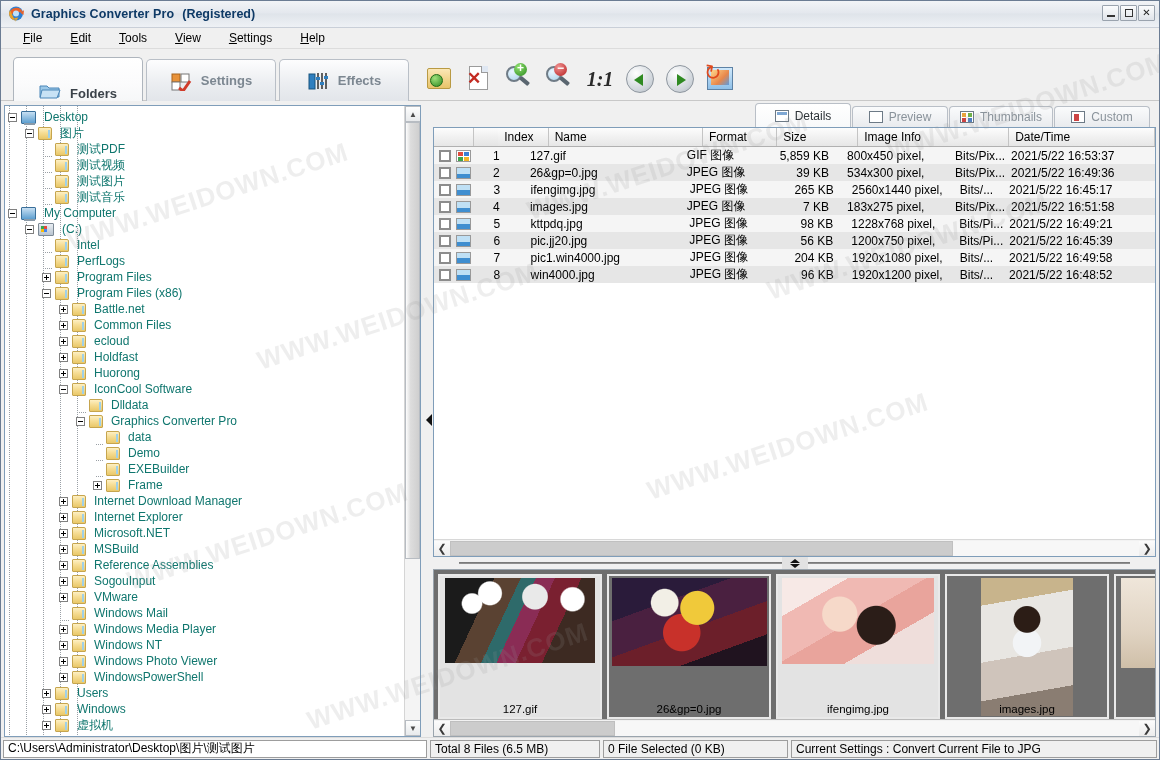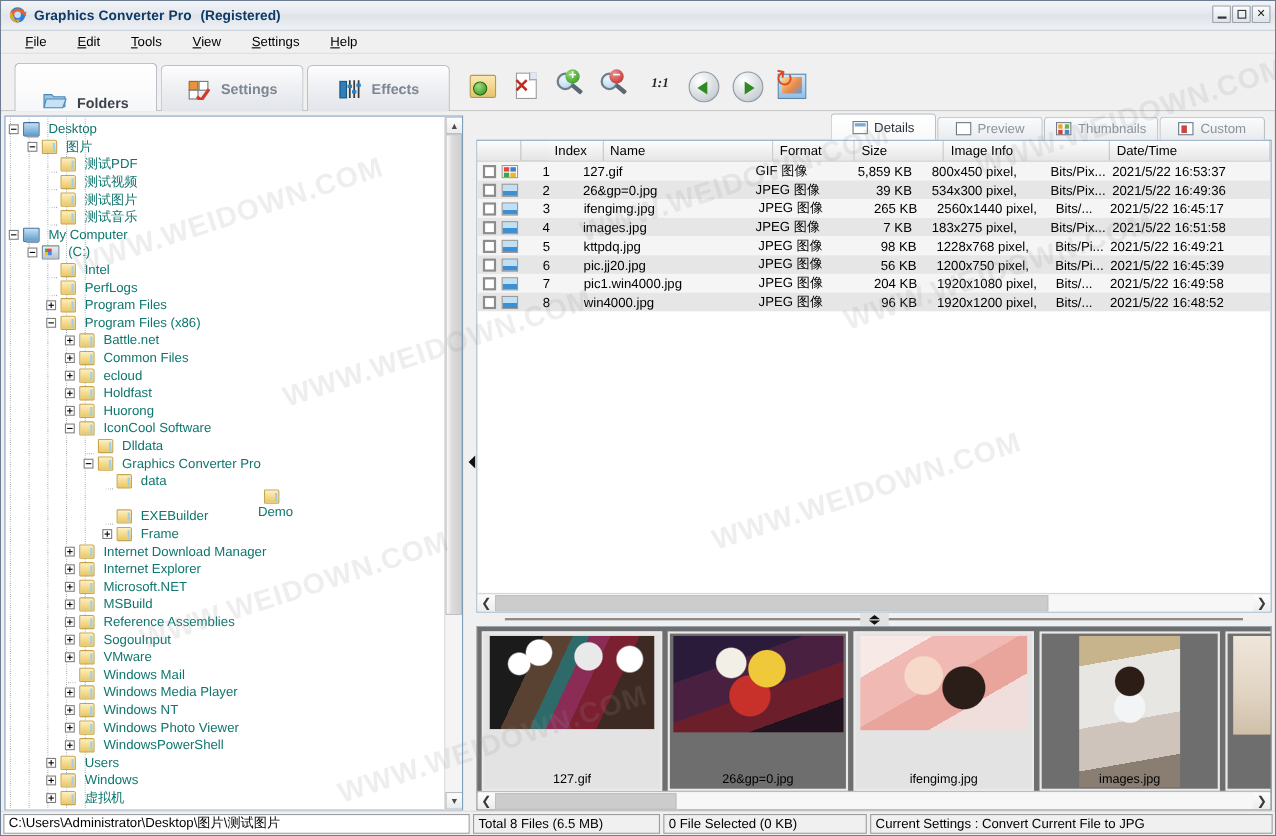--- a/index.html
+++ b/index.html
@@ -127,21 +127,21 @@
   .ic-folderadd { width:24px;height:21px;background:linear-gradient(to bottom,#fbe7b6,#e8c46a);border:1px solid #b99a43;border-radius:2px;position:absolute;left:2px;top:4px;}
   .ic-folderadd:after{content:"";position:absolute;left:2px;bottom:1px;width:11px;height:11px;border-radius:50%;background:radial-gradient(circle at 35% 30%,#9fe07a,#2f8a22);border:1px solid #1e6b17;}
   .page-x{position:absolute;left:4px;top:2px;width:19px;height:24px;background:#fff;border:1px solid #9b9b9b;}
   .page-x:before{content:"";position:absolute;right:-1px;top:-1px;width:6px;height:6px;background:#dfe7f2;border-left:1px solid #9b9b9b;border-bottom:1px solid #9b9b9b;}
   .xmark{position:absolute;left:2px;top:6px;color:#c32b22;font-size:17px;font-weight:bold;line-height:1;font-family:"Liberation Sans",sans-serif;}
   .magn{position:absolute;left:1px;top:2px;width:16px;height:16px;border-radius:50%;border:2px solid #6f7b86;background:radial-gradient(circle at 35% 30%,#eaf6ff,#a9d2ea);}
   .magn-h{position:absolute;left:14px;top:15px;width:11px;height:4px;background:#5a6670;transform:rotate(40deg);border-radius:1px;}
   .badge-p,.badge-m{position:absolute;left:9px;top:-1px;width:13px;height:13px;border-radius:50%;font-size:12px;line-height:11px;text-align:center;color:#fff;font-weight:bold;}
   .badge-p{background:radial-gradient(circle at 35% 30%,#8fe06f,#2d8a20);}
   .badge-m{background:radial-gradient(circle at 35% 30%,#f09090,#b62020);}
-  .onetoone{position:absolute;left:0;top:4px;width:30px;text-align:center;font-style:italic;font-weight:bold;font-size:12px;color:#2a2a2a;font-family:"Liberation Serif",serif;}
+  .onetoone{position:absolute;left:0;top:4px;width:30px;text-align:center;font-style:italic;font-weight:bold;font-size:20px;color:#2a2a2a;font-family:"Liberation Serif",serif;}
   .circ-arrow{position:absolute;left:1px;top:1px;width:28px;height:28px;border-radius:50%;background:radial-gradient(circle at 35% 28%,#ffffff,#cdd3d9 70%,#a8b0b8);border:1px solid #8e969f;}
   .circ-arrow .tri{position:absolute;top:8px;width:0;height:0;border-top:6px solid transparent;border-bottom:6px solid transparent;}
   .tri-l{left:7px;border-right:9px solid #2f8a22;}
   .tri-r{right:7px;border-left:9px solid #2f8a22;}
   .pic-refresh{position:absolute;left:2px;top:3px;width:26px;height:23px;background:linear-gradient(to bottom,#cfe8fb,#8fc0e8);border:1px solid #5d82a5;}
   .pic-refresh:after{content:"";position:absolute;left:3px;top:2px;width:18px;height:15px;background:linear-gradient(135deg,#ffd88c,#e8874a 60%,#5a9be0);}
   .ref-arc{position:absolute;left:-1px;top:-2px;font-size:21px;color:#e04a1e;line-height:1;transform:rotate(10deg);}
 
   
   #content {
@@ -763,21 +763,21 @@
             <div class="tnode" style="padding-left: 68px;">
               <span class="expander"></span>
               <span class="folder"></span>
               <span class="label">Graphics Converter Pro</span>
             </div>
             <div class="tnode" style="padding-left: 85px; text-align: right;">
               <span class="dotted"></span>
               <span class="folder"></span>
               <span class="label">data</span>
             </div>
-            <div class="tnode" style="padding-left: 85px; flex-direction: column;">
+            <div class="tnode" style="padding-left: 85px;">
               <span class="dotted"></span>
               <span class="folder"></span>
               <span class="label">Demo</span>
             </div>
             <div class="tnode" style="padding-left: 85px;">
               <span class="dotted"></span>
               <span class="folder"></span>
               <span class="label">EXEBuilder</span>
             </div>
             <div class="tnode" style="padding-left: 85px;">

